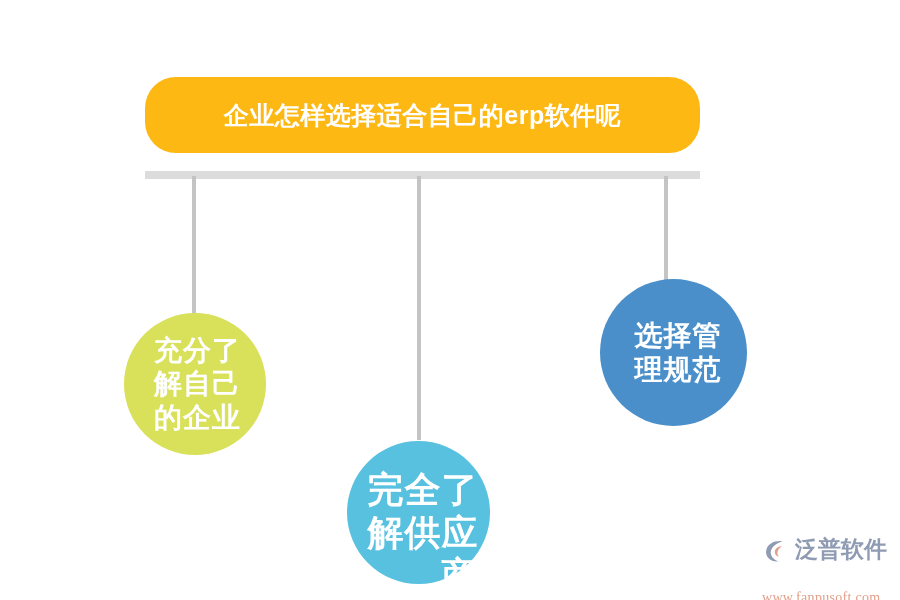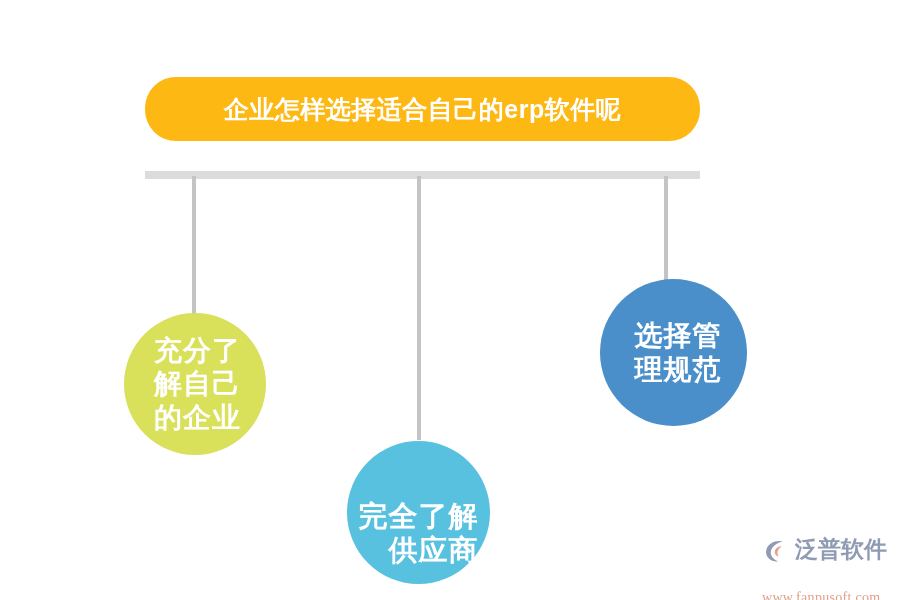--- a/index.html
+++ b/index.html
@@ -19,21 +19,21 @@
     height: 600px;
     background: #ffffff;
   }
 
   
   .title-pill {
     position: absolute;
     left: 145px;
     top: 77px;
     width: 555px;
-    height: 64px;
+    height: 76px;
     background: #fdb813;
     border-radius: 31px;
     display: flex;
     align-items: center;
     justify-content: center;
     box-sizing: border-box;
   }
   .title-text {
     color: #ffffff;
     font-size: 25px;
@@ -93,21 +93,21 @@
   }
 
   .bubble-2 {
     left: 347px;
     top: 441px;
     width: 143px;
     height: 143px;
     background: #58c1e0;
   }
   .bubble-2 .bubble-label {
-    font-size: 29px;
+    font-size: 36px;
     width: 120px;
     margin-top: 41px;
   }
 
   .bubble-3 {
     left: 600px;
     top: 279px;
     width: 147px;
     height: 147px;
     background: #4a8fc9;

